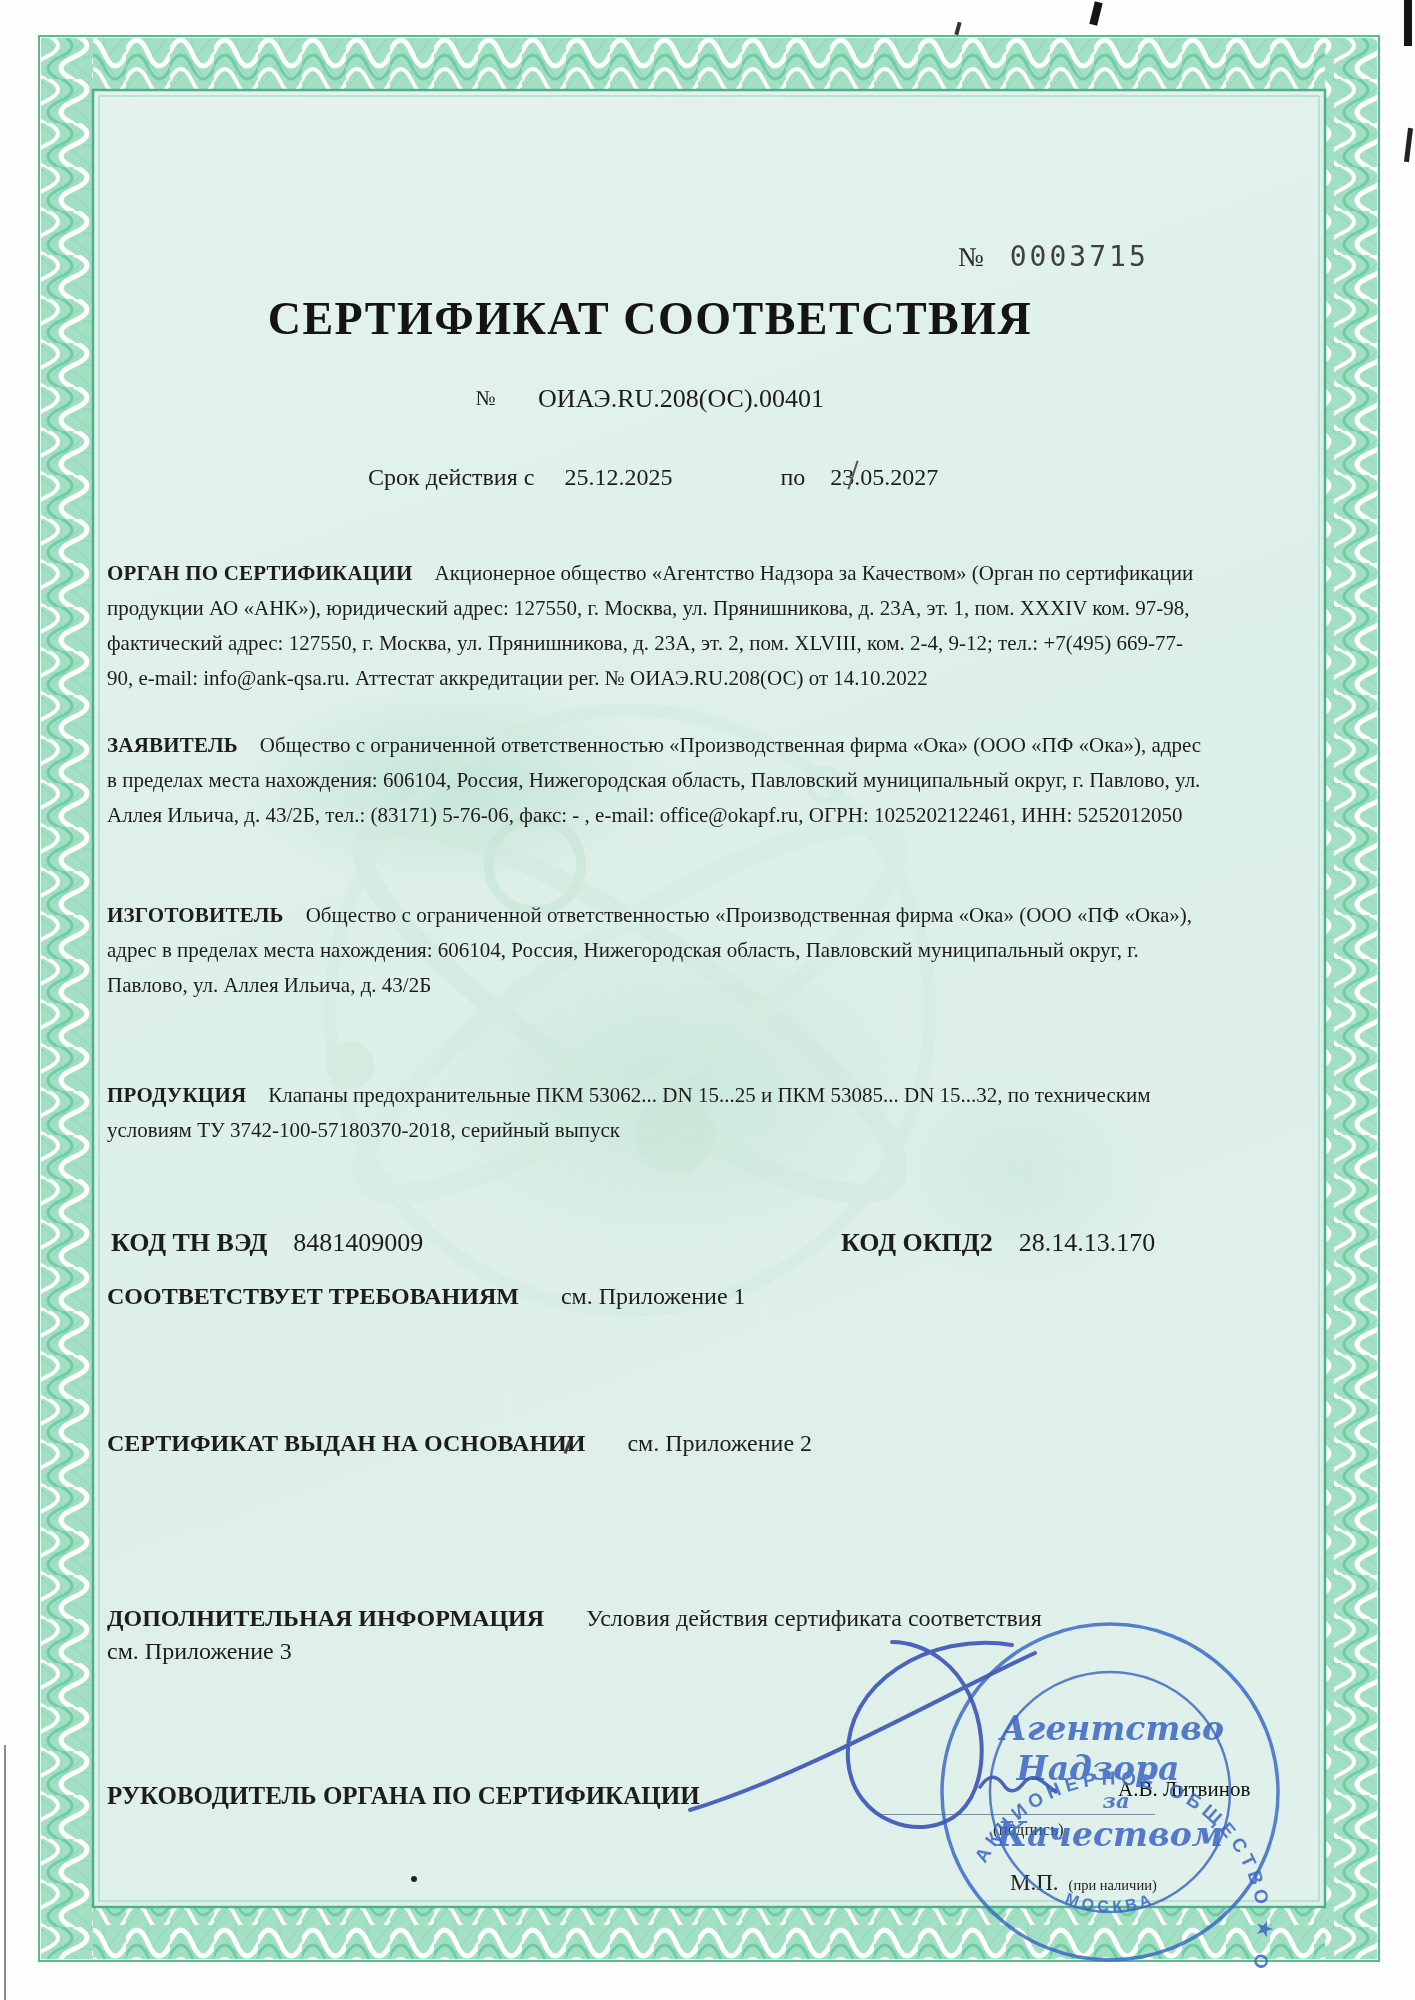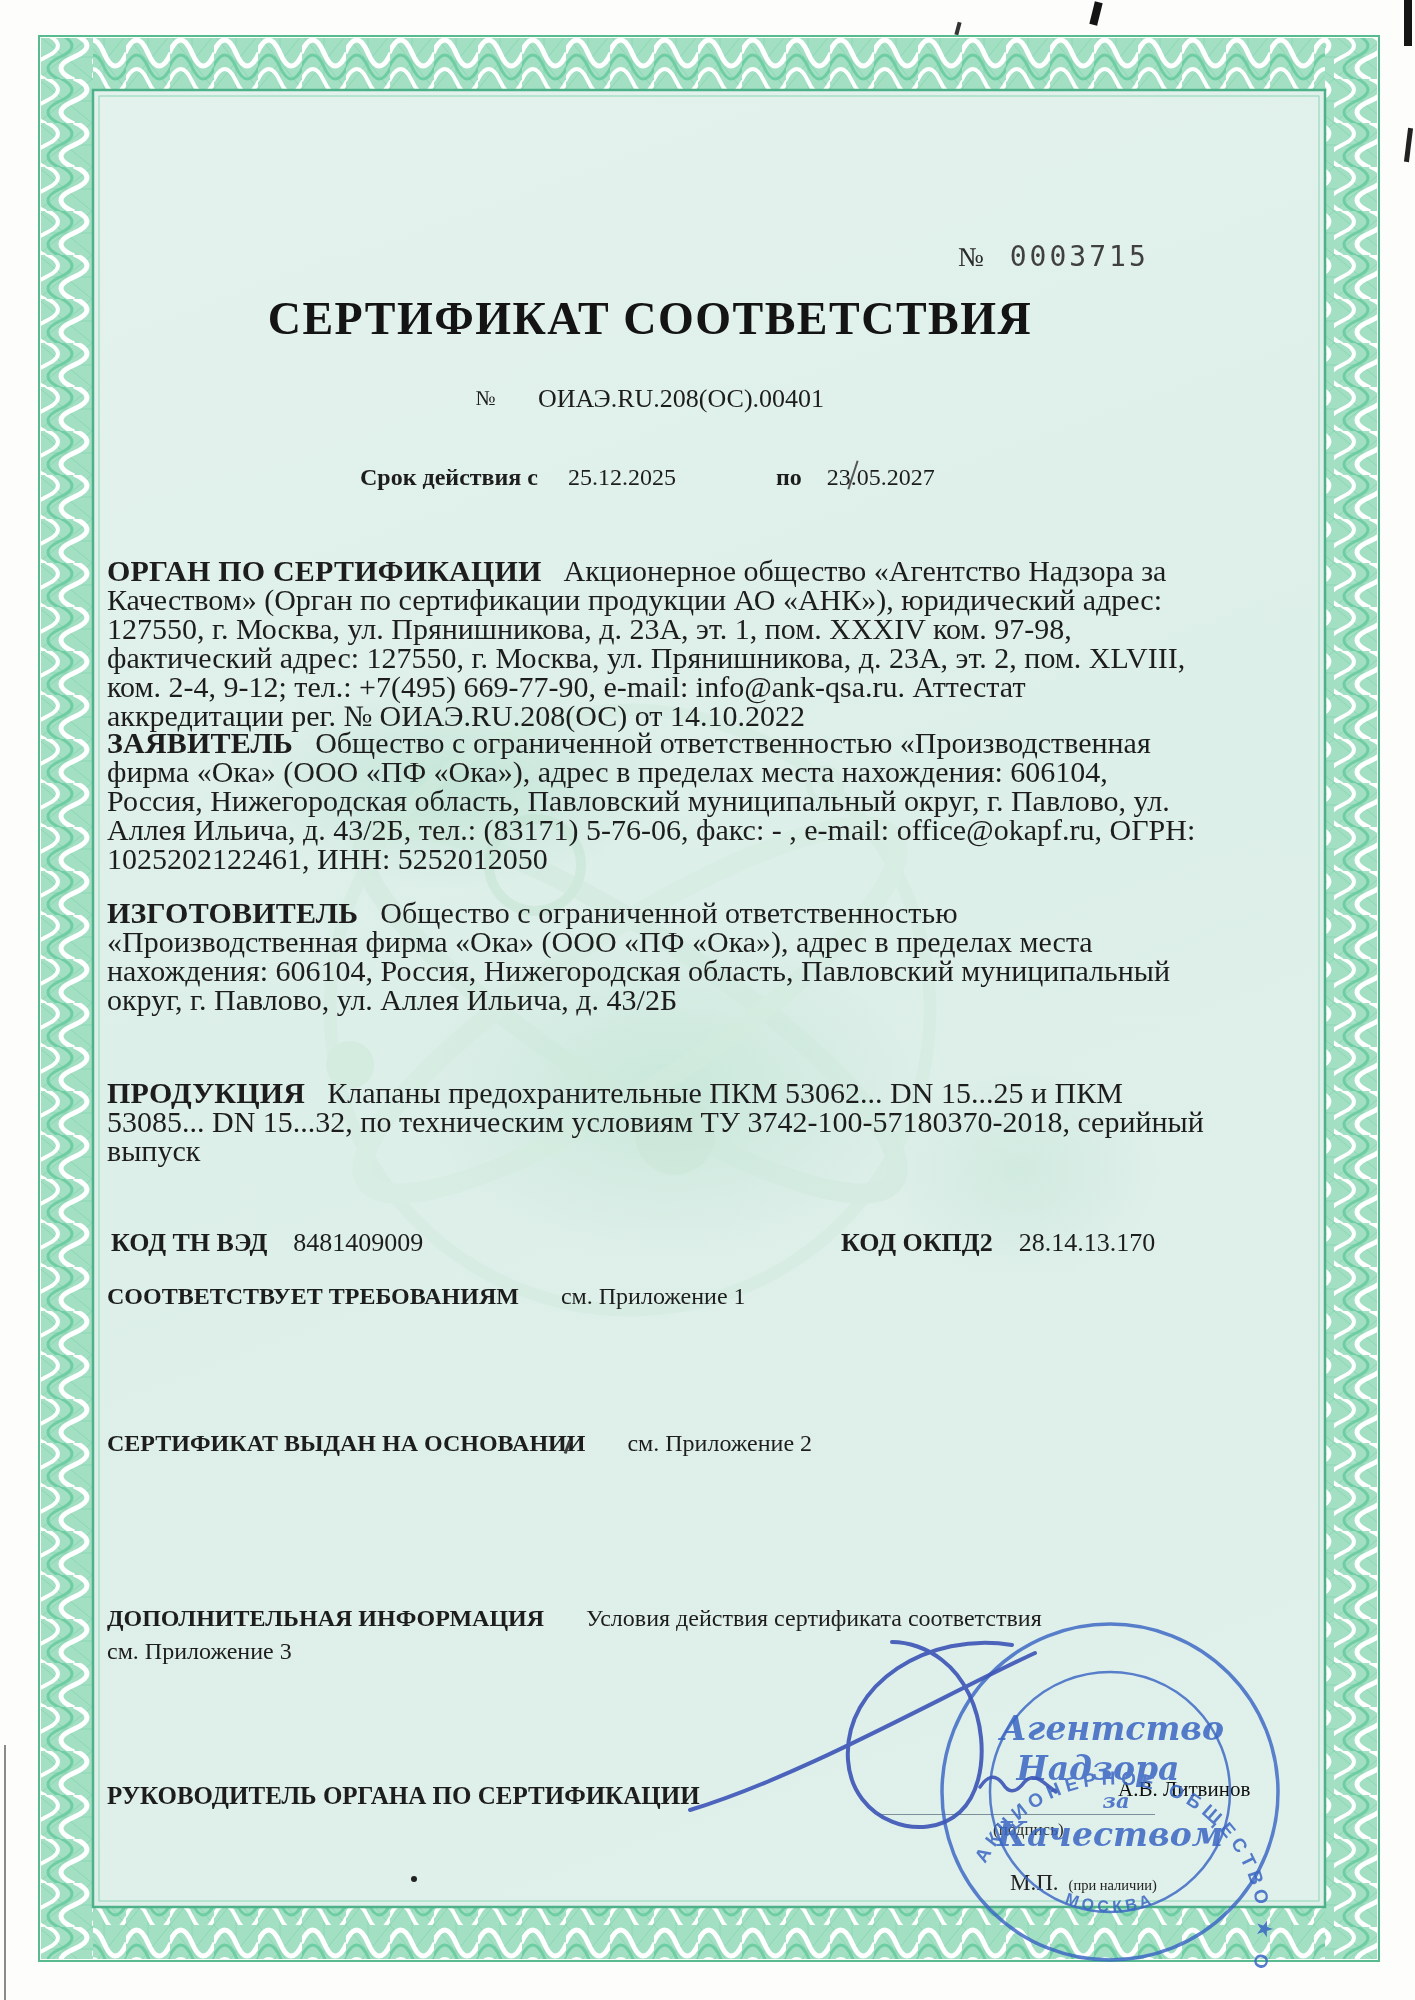--- a/index.html
+++ b/index.html
@@ -24,26 +24,26 @@
   .content{position:absolute;left:0;top:0;width:1415px;height:2000px;z-index:4;}
 
   .centered{position:absolute;left:107px;width:1086px;text-align:center;}
   .sys-header{top:132px;font-weight:bold;font-size:26px;line-height:30px;letter-spacing:.4px;color:#161616;}
   .doc-number{position:absolute;left:958px;top:240px;font-size:27px;color:#2a2a2a;}
   .doc-number .num{font-family:"DejaVu Sans Mono","Liberation Mono",monospace;font-size:28px;letter-spacing:3px;margin-left:26px;color:#404040;}
   .title{top:292px;font-weight:bold;font-size:46px;letter-spacing:1.5px;color:#141414;}
   .cert-no{top:384px;font-size:26px;}
   .cert-no .ns{font-size:21px;margin-right:42px;position:relative;top:-2px;}
   .validity{position:absolute;left:360px;top:464px;font-size:24px;white-space:nowrap;}
-  .validity b{font-weight:bold;}
+  .validity b{font-weight:normal;margin-left:8px;}
   .g1{display:inline-block;width:30px;}
   .g2{display:inline-block;width:100px;}
   .g3{display:inline-block;width:25px;}
 
-  .para{position:absolute;left:107px;width:1100px;font-size:30px;line-height:29px;margin:0;text-align:left;}
+  .para{position:absolute;left:107px;width:1100px;font-size:21px;line-height:35px;margin:0;text-align:left;}
   .para b{font-weight:bold;letter-spacing:.2px;}
   .p-organ{top:556px;}
   .p-applicant{top:728px;}
   .p-manufacturer{top:898px;}
   .p-product{top:1078px;}
   .lbl-gap{display:inline-block;width:22px;}
 
   .codes-row{position:absolute;left:111px;top:1228px;width:1100px;font-size:26px;white-space:nowrap;}
   .codes-row b{font-weight:bold;}
   .code-pair2{position:absolute;left:730px;top:0;}

